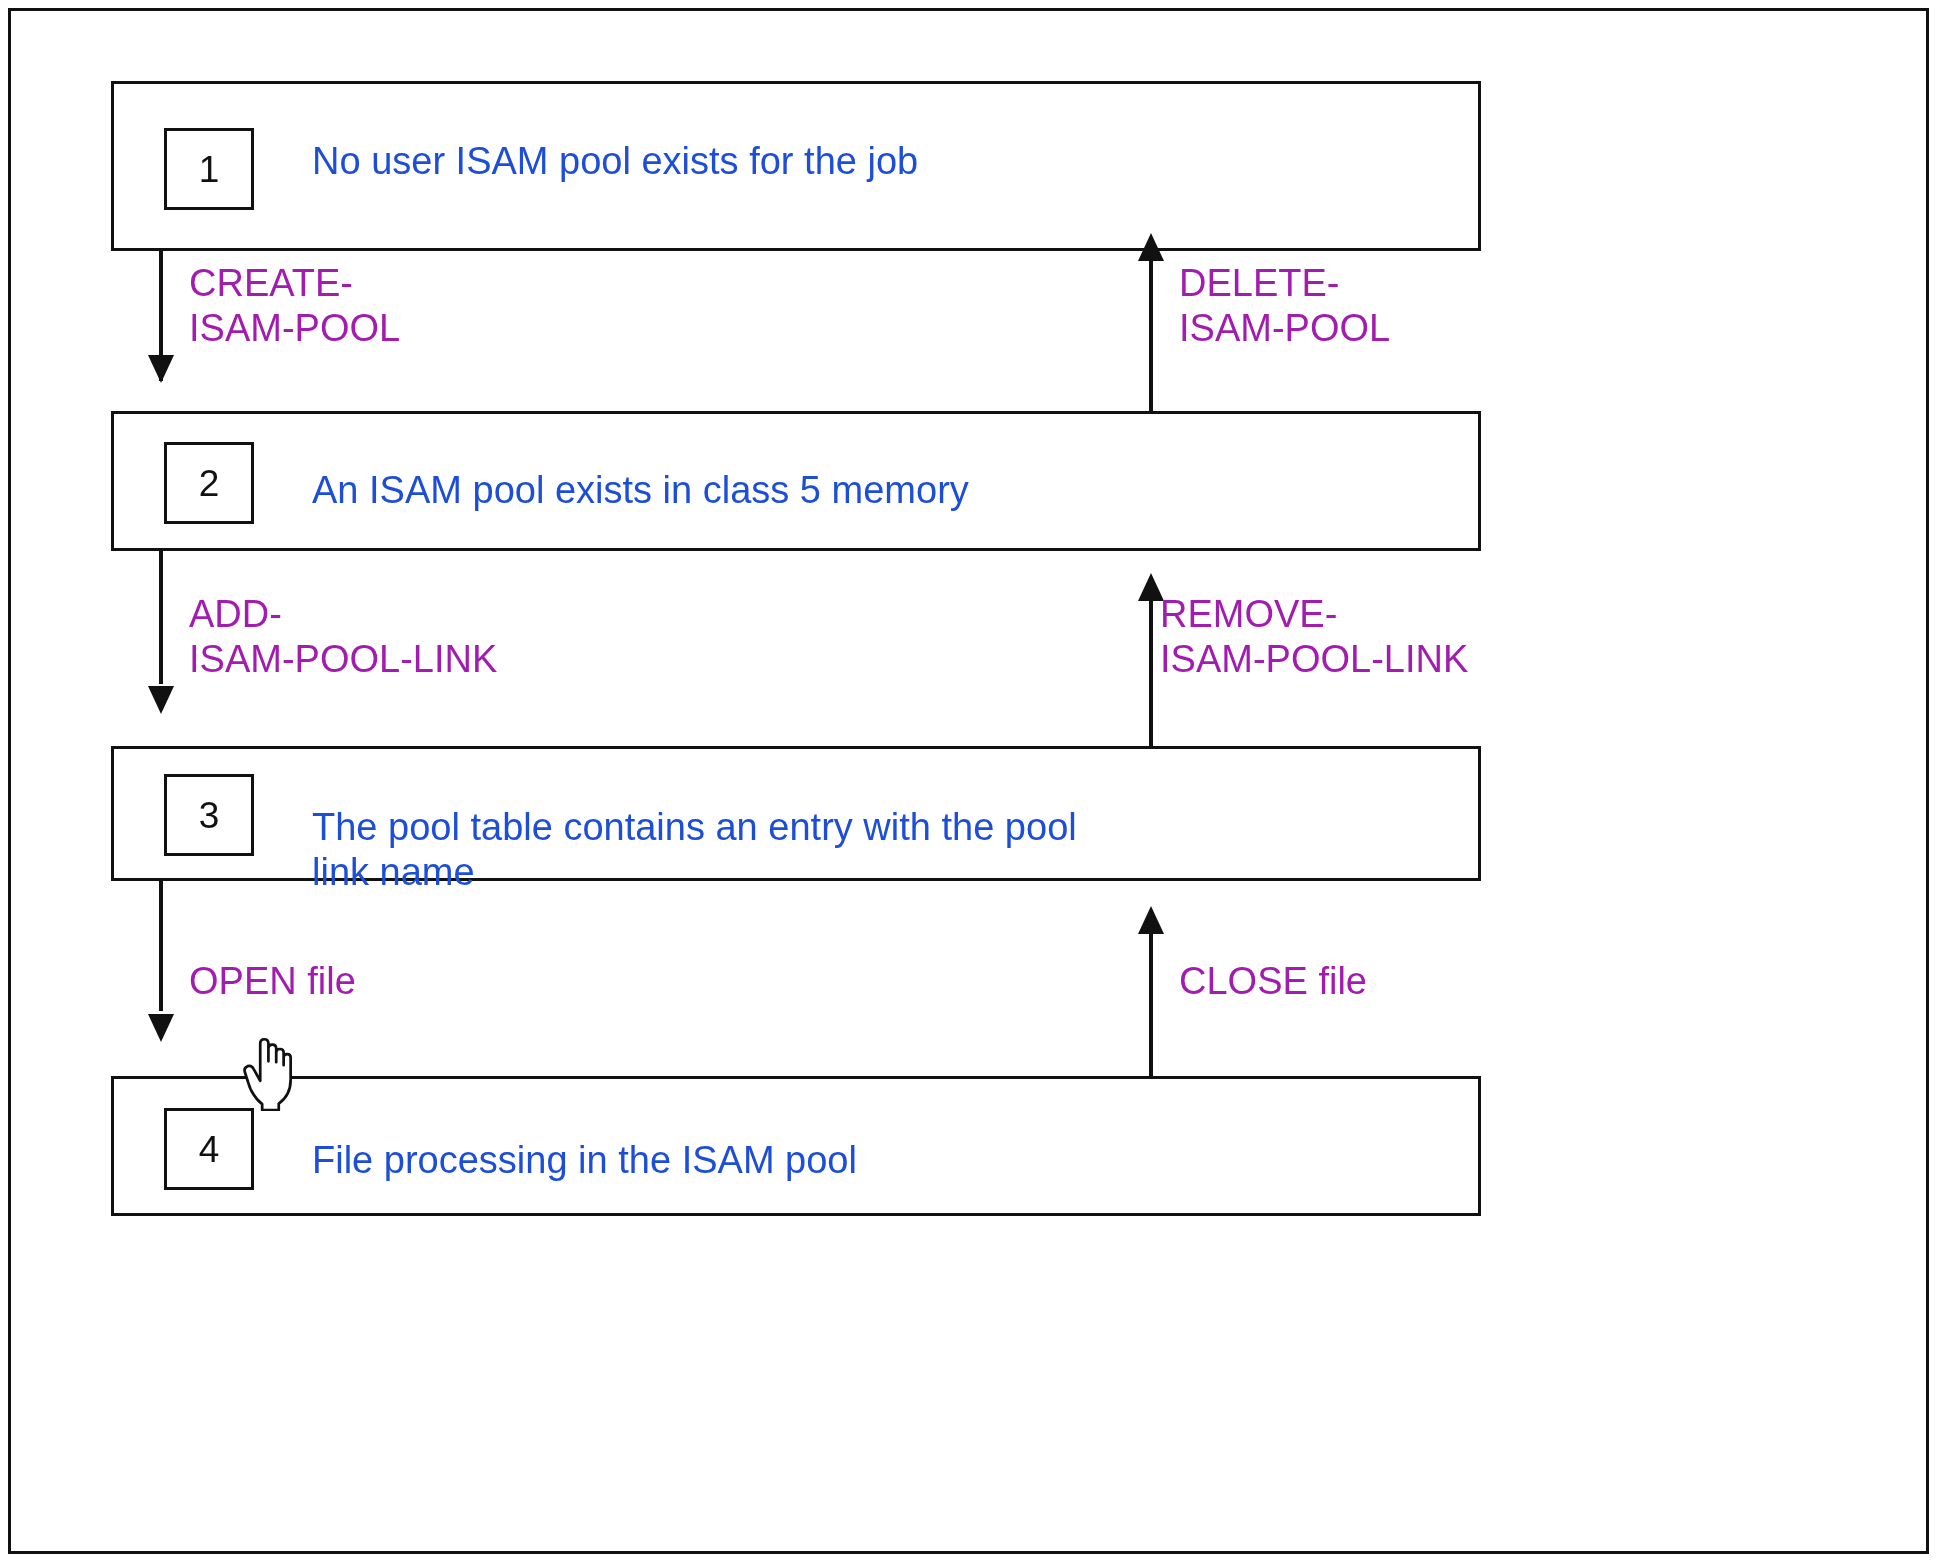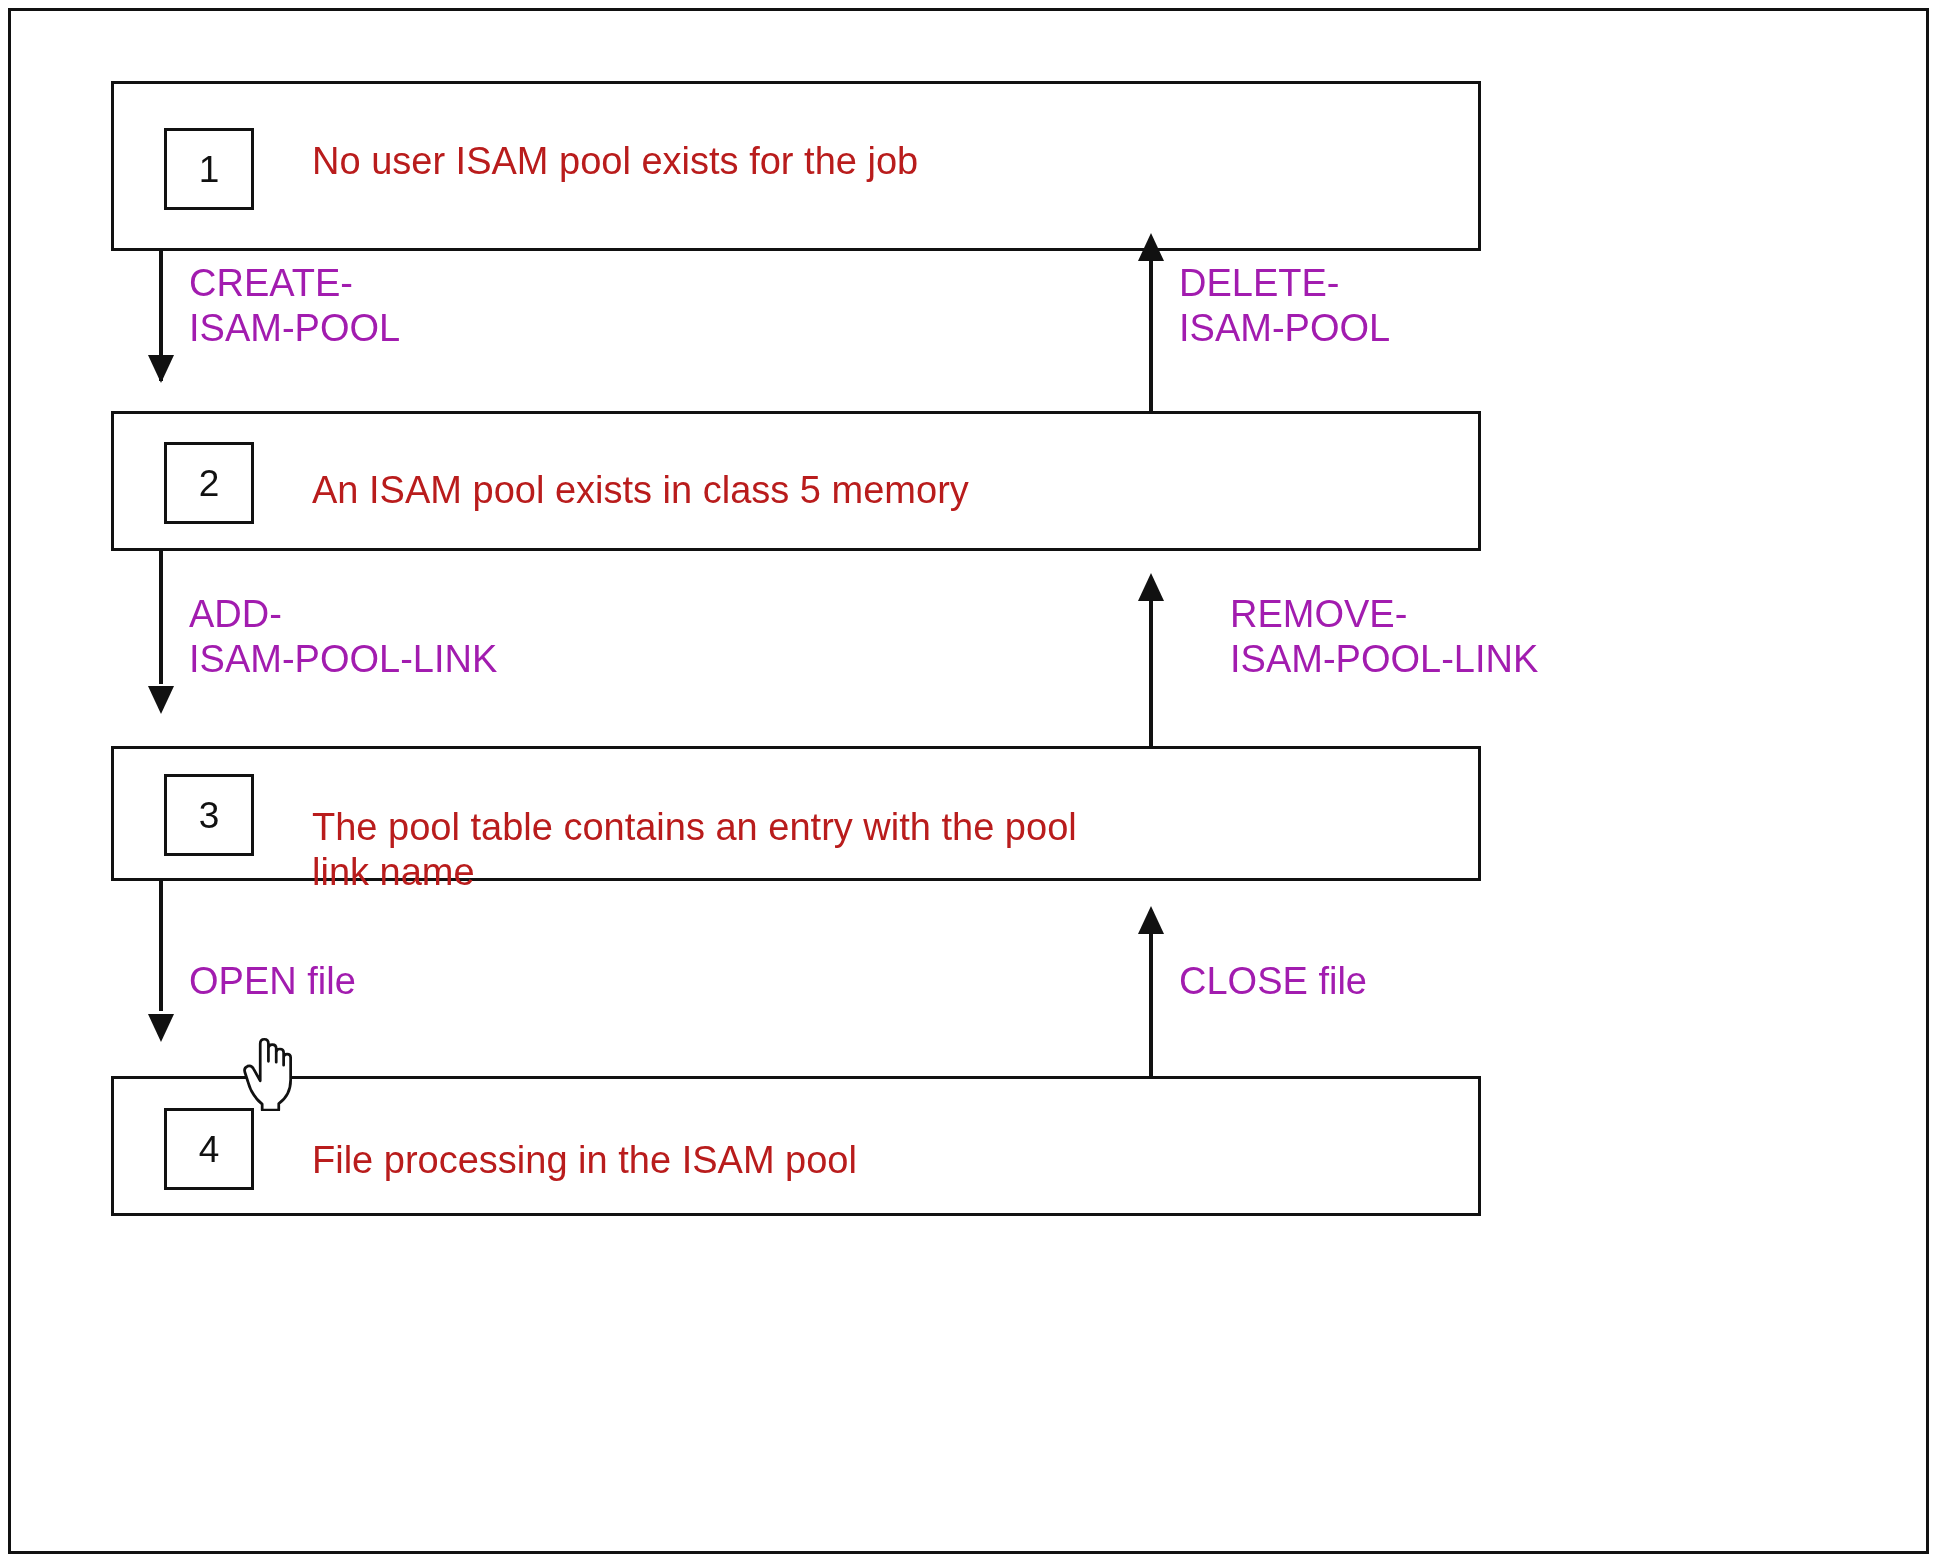--- a/index.html
+++ b/index.html
@@ -48,21 +48,21 @@
     align-items: center;
     justify-content: center;
     font-size: 37px;
     color: #111111;
     line-height: 1;
   }
   .box-text {
     position: absolute;
     left: 198px;
     font-size: 38px;
-    color: #b91c1c;
+    color: #1d4ed8;
     line-height: 1.18;
     white-space: pre-line;
   }
   
   .vline {
     position: absolute;
     width: 4px;
     background: #111111;
   }
   .arrowhead-down {
@@ -128,21 +128,21 @@
       <div class="box-text" style="top:54px;">An ISAM pool exists in class 5 memory</div>
     </div>
 
     <div class="vline" style="left:148px; top:540px; height:133px;"></div>
     <div class="arrowhead-down" style="left:137px; top:675px;"></div>
     <div class="edge-label" style="left:178px; top:581px;">ADD-
 ISAM-POOL-LINK</div>
 
     <div class="vline" style="left:1138px; top:585px; height:150px;"></div>
     <div class="arrowhead-up" style="left:1127px; top:562px;"></div>
-    <div class="edge-label" style="left:1219px; top:581px;">REMOVE-
+    <div class="edge-label" style="left:1149px; top:581px;">REMOVE-
 ISAM-POOL-LINK</div>
 
     <div class="state-box" style="top:735px; height:135px;">
       <div class="num-box" style="top:25px;">
           <span>3</span>
         </div>
       <div class="box-text" style="top:36px;margin-top:20px;">The pool table contains an entry with the pool
 link name</div>
     </div>
 

